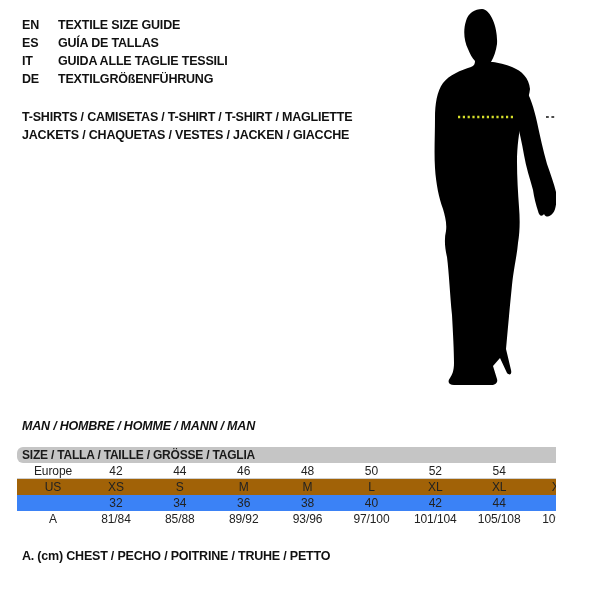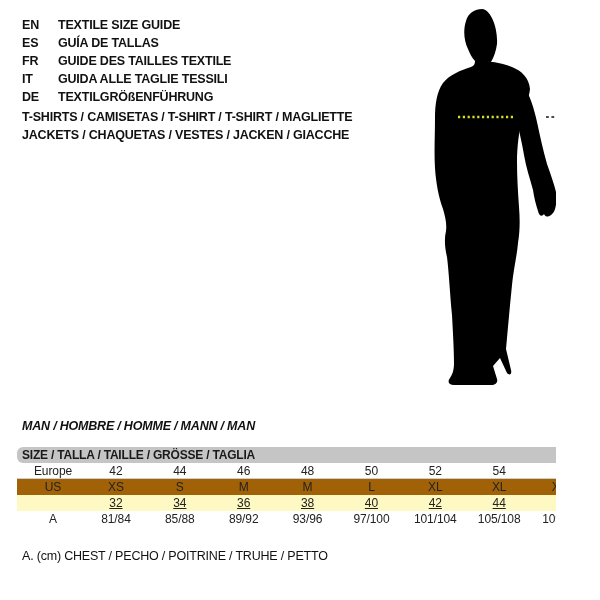--- a/index.html
+++ b/index.html
@@ -19,41 +19,37 @@
   .measure-label{font-family:"Liberation Sans",sans-serif;font-size:16px;font-weight:500;fill:#111;}
   
   .section-title{position:absolute;left:22px;top:419px;font-weight:bold;font-size:12.5px;letter-spacing:-0.2px;font-style:italic;}
   
   .size-table{position:absolute;left:17px;top:447px;width:578px;font-size:12px;letter-spacing:-0.1px;}
   .thead{height:16px;line-height:16px;background:#c5c5c5;font-weight:bold;padding-left:5px;letter-spacing:-0.2px;color:#1a1a1a;border-radius:6px;}
   .trow{display:flex;height:16px;line-height:16px;align-items:center;color:#222;}
   .tlabel{width:62px;flex:0 0 62px;padding-left:5px;text-align:center;}
   .tcell{flex:1;text-align:center;}
   .row-us{background:#a16207;box-shadow:0 -1px 0 0 #cfcfcf;}
-  .row-blank{background:#fef9c3;text-decoration:underline;}
+  .row-blank{background:#3b82f6;}
   
-  .footnote{position:absolute;left:22px;top:549px;font-weight:normal;font-size:12.5px;letter-spacing:-0.2px;}
+  .footnote{position:absolute;left:22px;top:549px;font-weight:bold;font-size:12.5px;letter-spacing:-0.2px;}
 </style>
 </head>
 <body>
 
 <div class="canvas">
 
   <div class="lang-block">
     <div class="lang-row">
       <span class="lang-code">EN</span>
       <span class="lang-title">TEXTILE SIZE GUIDE</span>
     </div>
     <div class="lang-row">
       <span class="lang-code">ES</span>
       <span class="lang-title">GUÍA DE TALLAS</span>
-    </div>
-    <div class="lang-row">
-      <span class="lang-code">FR</span>
-      <span class="lang-title">GUIDE DES TAILLES TEXTILE</span>
     </div>
     <div class="lang-row">
       <span class="lang-code">IT</span>
       <span class="lang-title">GUIDA ALLE TAGLIE TESSILI</span>
     </div>
     <div class="lang-row">
       <span class="lang-code">DE</span>
       <span class="lang-title">TEXTILGRÖßENFÜHRUNG</span>
     </div>
   </div>

